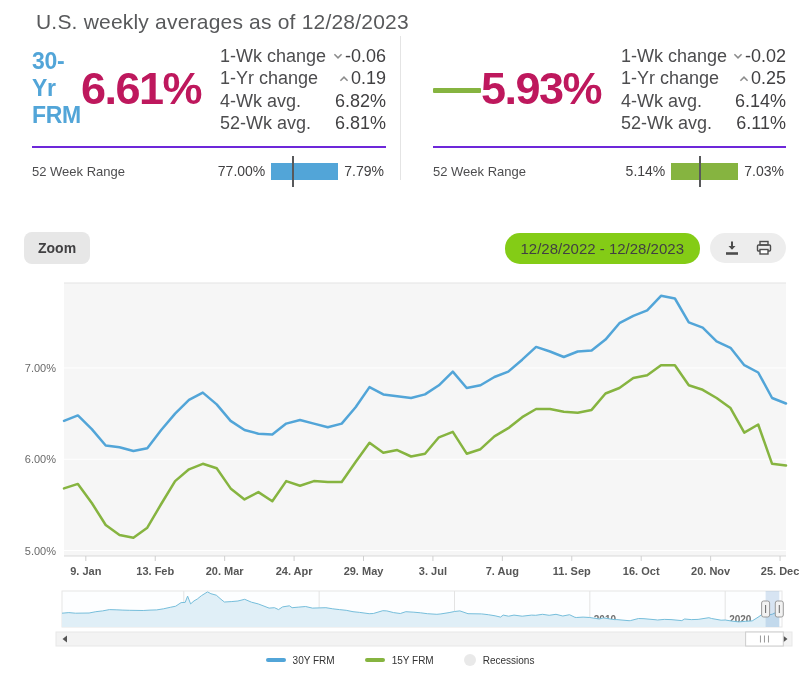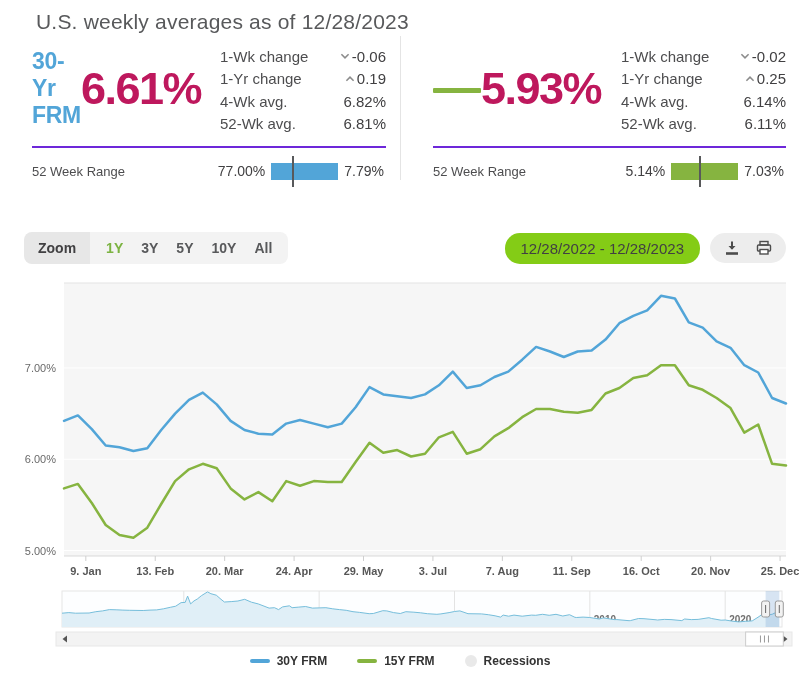--- a/index.html
+++ b/index.html
@@ -15,21 +15,21 @@
   
   .cards{position:absolute;top:36px;left:0;right:0;display:flex;}
   .card{width:400px;box-sizing:border-box;padding:6px 14px 0 32px;}
   .card.second{border-left:1px solid #e4e4e4;padding-left:32px;}
   .card-top{display:flex;}
   .card-main{width:168px;display:flex;flex-direction:row;align-items:center;padding-top:3px;}
   .card-heading{font-size:23px;font-weight:700;letter-spacing:-.3px;}
   .card-underline{width:118px;height:5px;border-radius:1px;margin:7px 0 3px;}
   .card-value{font-size:45px;font-weight:700;color:#be185d;letter-spacing:-1.5px;}
   .card-stats{flex:1;margin-left:20px;padding-top:5px;display:flex;flex-direction:column;gap:4.5px;}
-  .stat-row{display:flex;justify-content:space-between;align-items:center;height:18px;font-size:15px;}
+  .stat-row{display:flex;justify-content:space-between;align-items:center;height:18px;font-size:18px;}
   .stat-label{color:#4d4d4f;}
   .stat-value{display:flex;align-items:center;gap:1px;color:#414042;}
   .chev{width:12px;height:12px;fill:none;stroke:#8c8c8c;stroke-width:1.3;}
   .range-row{display:flex;align-items:center;margin-top:13px;border-top:2px solid #6d28d9;padding:15px 2px 0 0;}
   .range-label{font-size:13px;color:#4d4d4f;flex:1;}
   .range-min,.range-max{font-size:14px;color:#414042;}
   .range-bar{position:relative;width:67px;height:17px;margin:0 6px;}
   .range-marker{position:absolute;top:-7px;width:2px;height:31px;background:#58595b;}
   
   .toolbar{position:absolute;top:232px;left:24px;right:14px;display:flex;justify-content:space-between;align-items:center;}
@@ -43,21 +43,21 @@
   .icon-group{background:#ededed;border-radius:15px;padding:0 14px;height:30px;display:flex;gap:16px;align-items:center;}
   .tool-icon{width:16px;height:16px;display:block;cursor:pointer;}
   
   #main-chart{position:absolute;top:272px;left:0;}
   #nav-chart{position:absolute;top:586px;left:0;}
   .axis-label{font-family:"Liberation Sans",sans-serif;font-size:11px;fill:#6a6a6a;}
   .x-label{font-family:"Liberation Sans",sans-serif;font-size:11px;font-weight:600;fill:#565656;}
   .nav-label{font-family:"Liberation Sans",sans-serif;font-size:10px;font-weight:600;fill:#6f6f6f;}
   
   .legend{position:absolute;top:654px;left:0;right:0;display:flex;justify-content:center;gap:30px;align-items:center;}
-  .legend-item{display:flex;align-items:center;gap:7px;font-size:12px;font-weight:700;color:#333;cursor:pointer;}
+  .legend-item{display:flex;align-items:center;gap:7px;font-size:10px;font-weight:400;color:#333;cursor:pointer;}
   .legend-dash{width:20px;height:4px;border-radius:2px;}
   .legend-circle{width:12px;height:12px;border-radius:50%;}
 </style>
 </head>
 <body>
 
 <h1 class="page-title">U.S. weekly averages as of 12/28/2023</h1>
 
 <div class="cards">
   <section class="card">
@@ -156,27 +156,20 @@
           <span class="range-marker" style="left: 41.8%;"></span>
         </span>
       <span class="range-max">7.03%</span>
     </div>
   </section>
 </div>
 
 <div class="toolbar">
   <div class="zoom-group">
     <span class="zoom-label">Zoom</span>
-    <div class="zoom-buttons">
-        <span class="zoom-btn active">1Y</span>
-        <span class="zoom-btn">3Y</span>
-        <span class="zoom-btn">5Y</span>
-        <span class="zoom-btn">10Y</span>
-        <span class="zoom-btn">All</span>
-      </div>
   </div>
   <div class="toolbar-right">
     <div class="date-range">12/28/2022 - 12/28/2023</div>
     <div class="icon-group">
       <svg class="tool-icon" viewBox="0 0 16 16">
         <path d="M8 1.5v7.5" stroke="#4d4d4d" stroke-width="2" fill="none"></path>
         <path d="M4.5 6l3.5 3.7L11.5 6z" fill="#4d4d4d"></path>
         <path d="M2 12.2h12v2.6H2z" fill="#4d4d4d" rx="1"></path>
       </svg>
       <svg class="tool-icon" viewBox="0 0 16 16">

